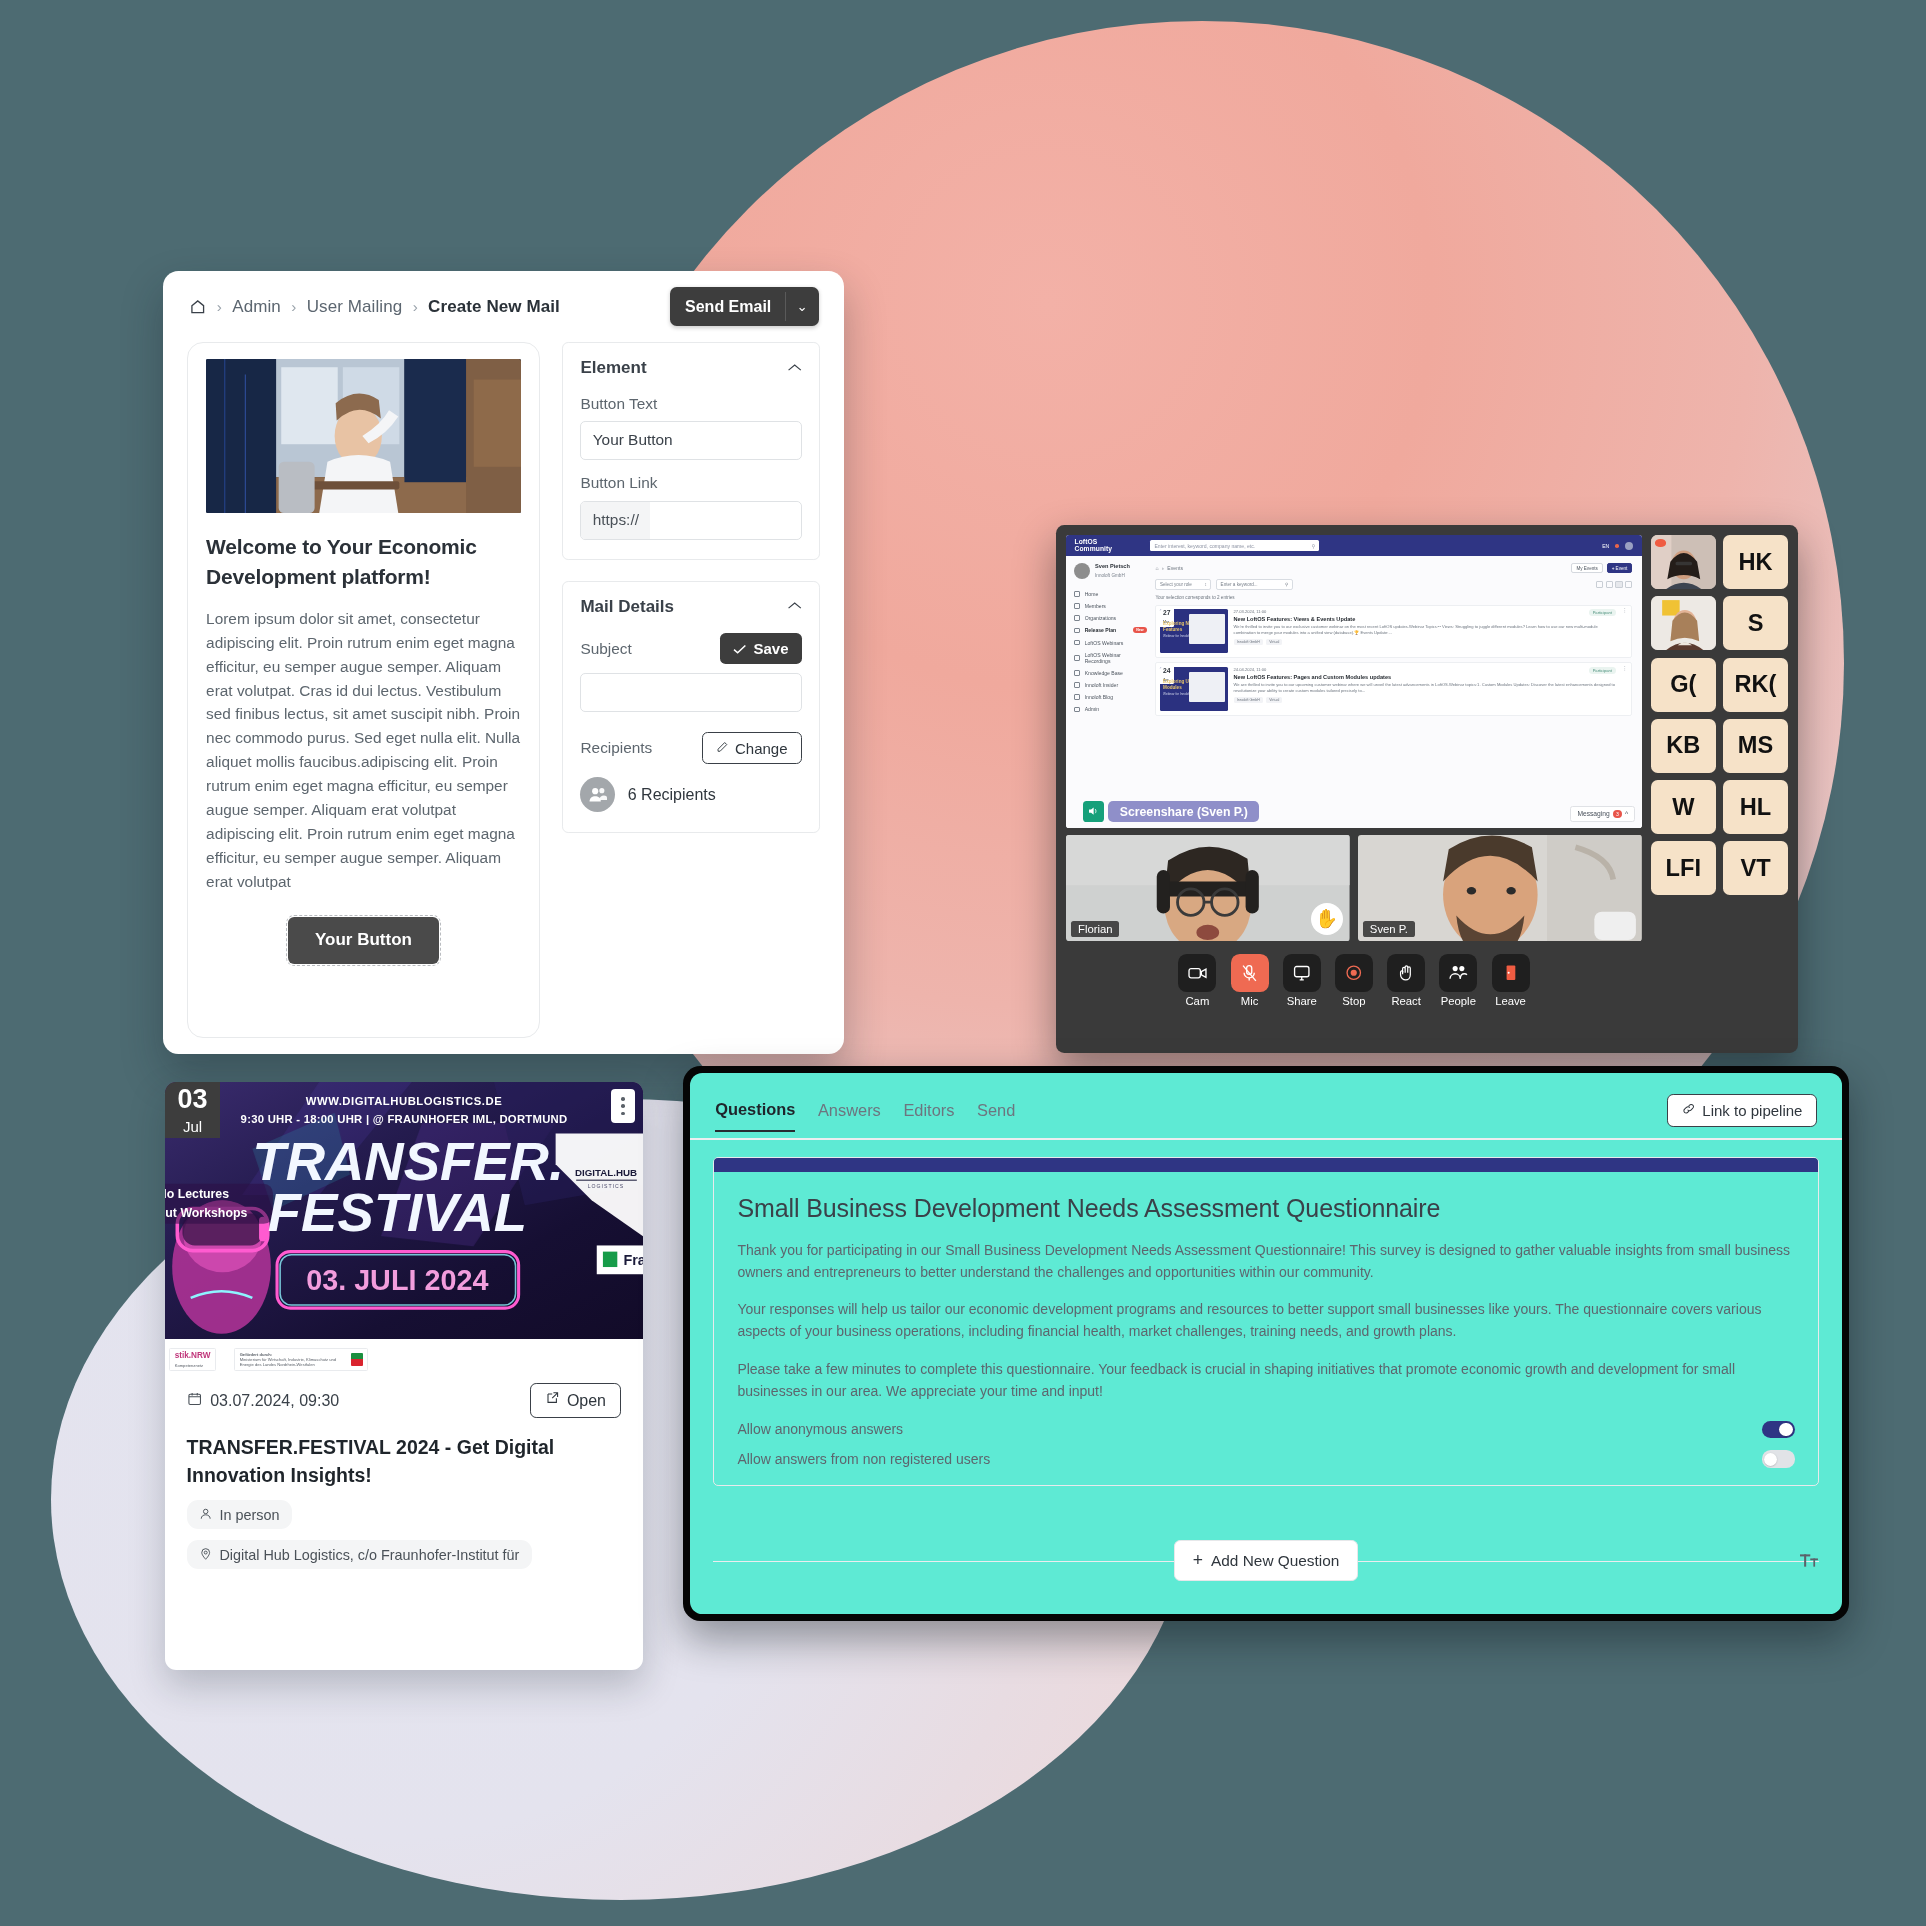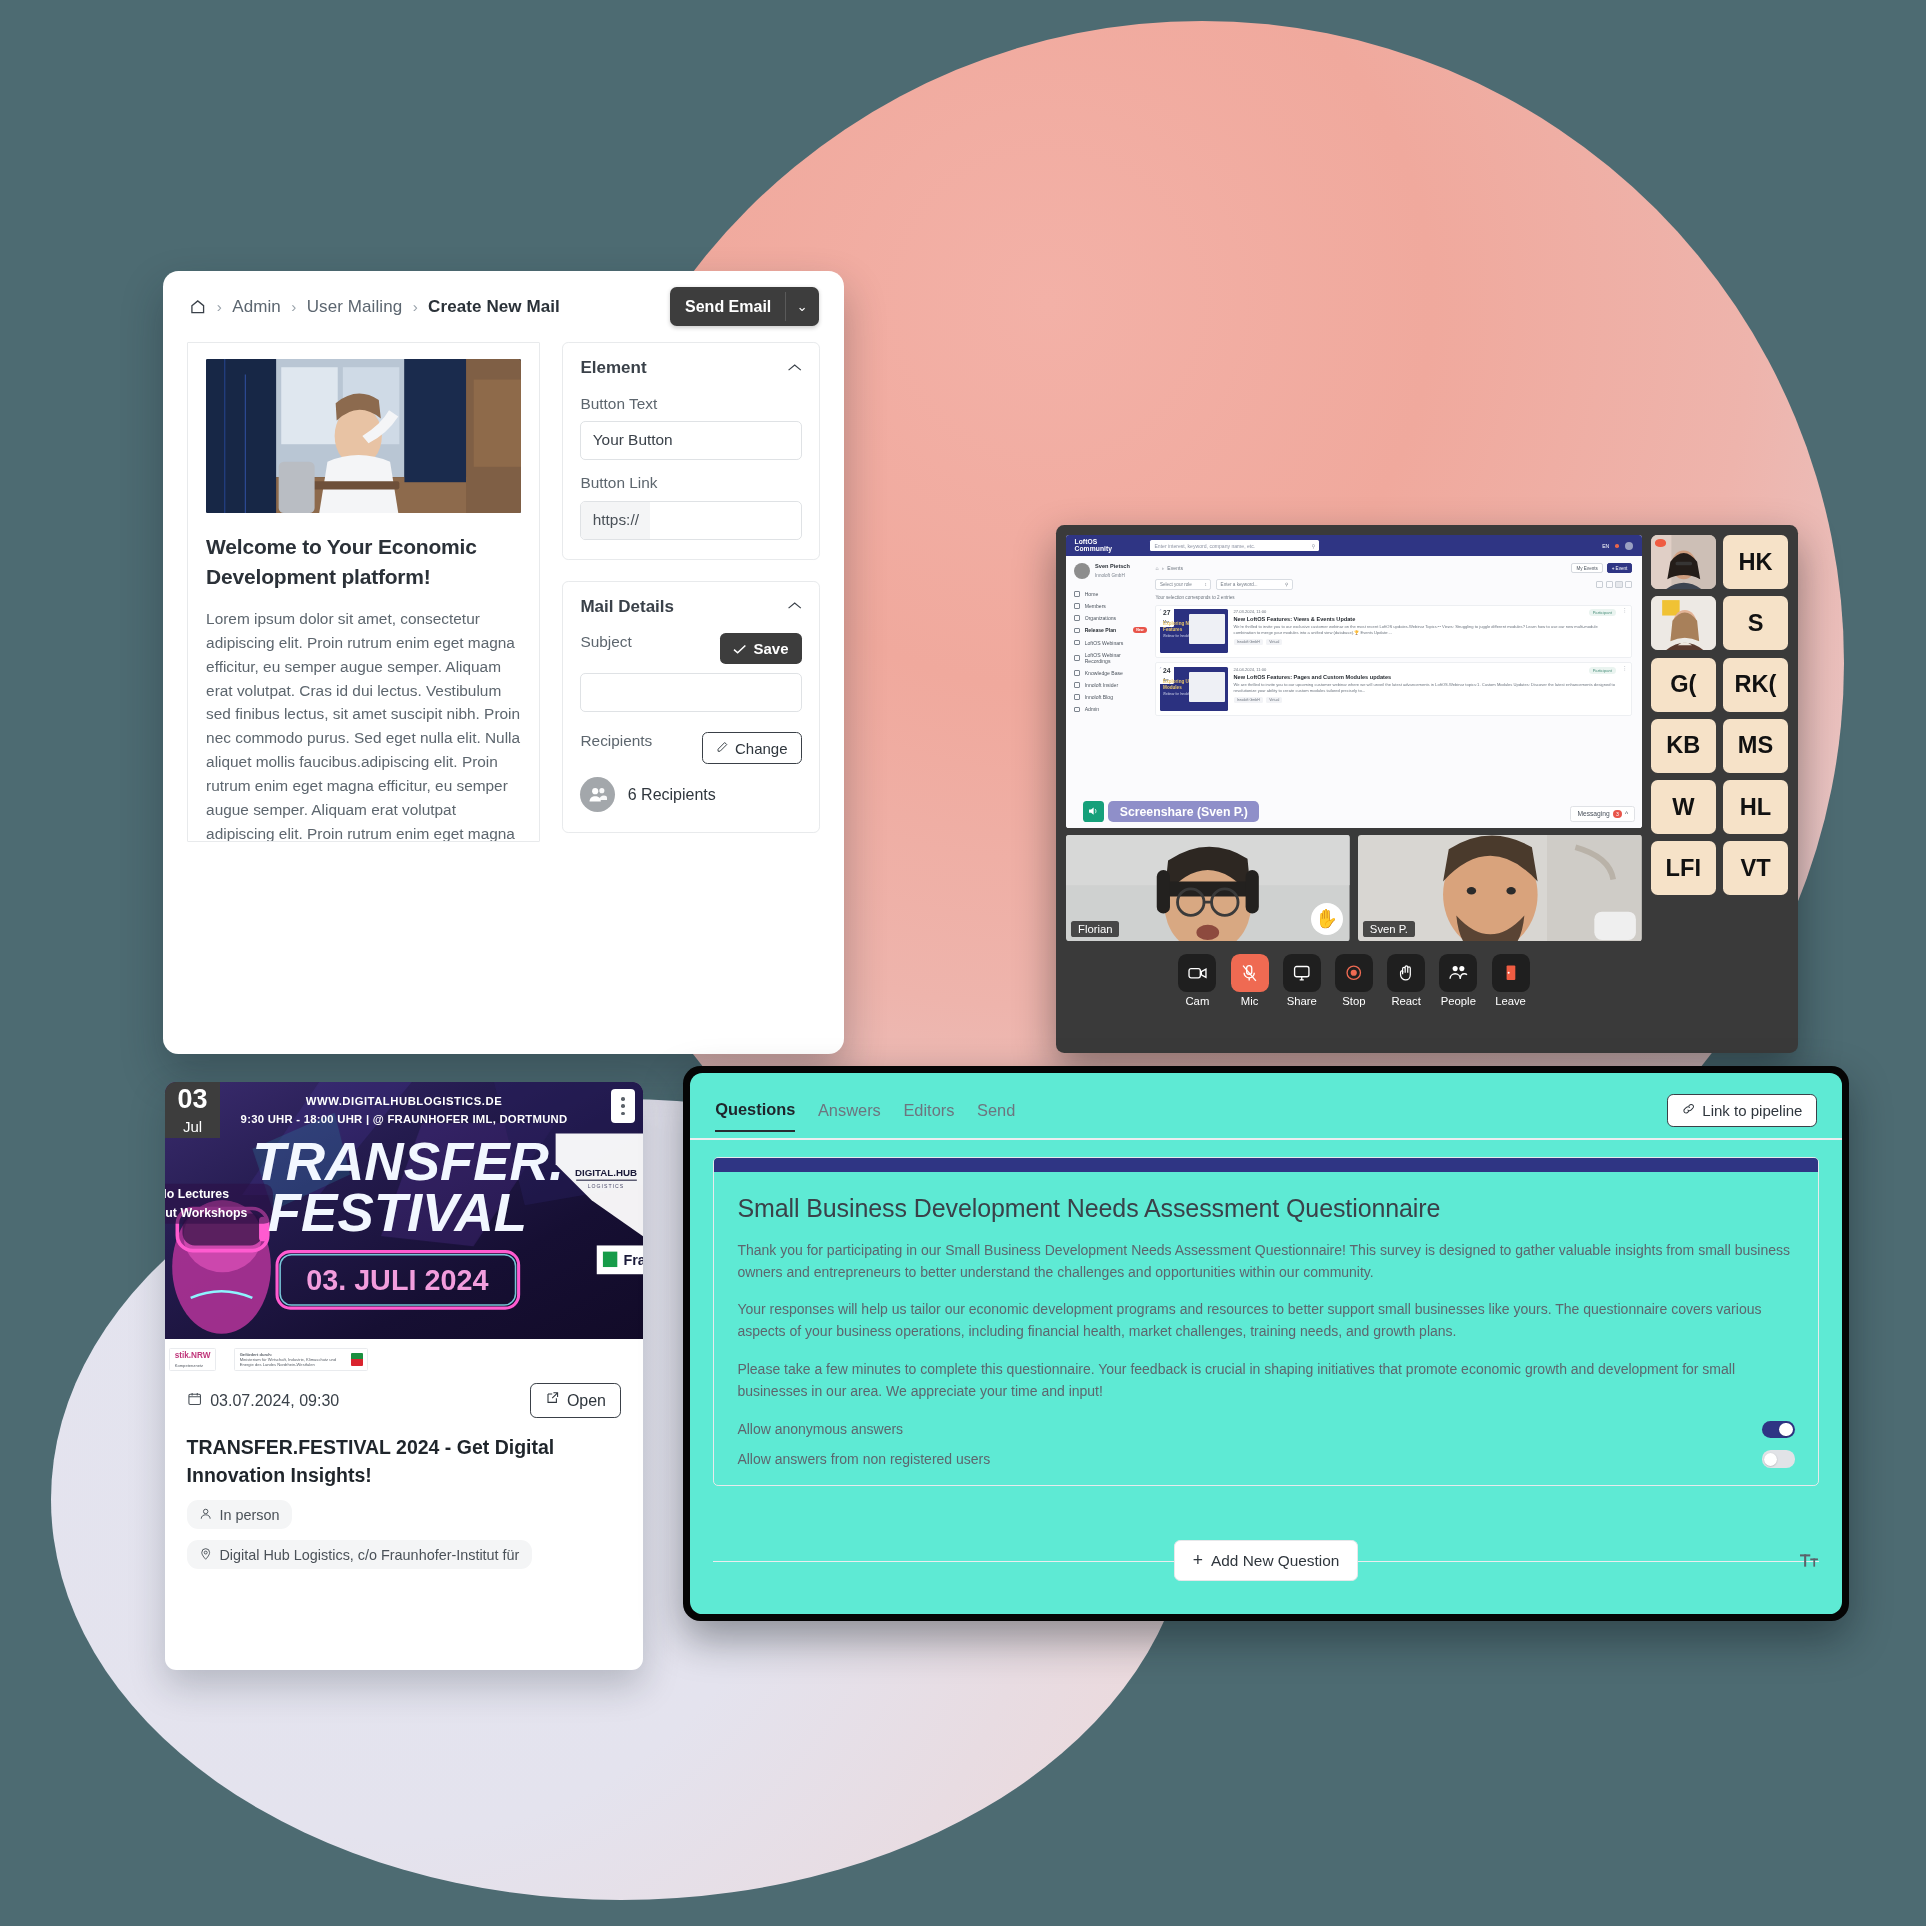--- a/index.html
+++ b/index.html
@@ -60,22 +60,22 @@
   .send-btn .caret {
     color: #fff; font-size: 13.4px; display: flex; align-items: center;
     padding: 0 11.3px;
   }
 
   #mail-body { display: flex; padding: 0 23.6px 23.6px 23.6px; gap: 21.6px; height: calc(100% - 71px); }
 
   
   #email-preview {
     width: 380px; background: #fff; border: 0.8px solid #e8eaec;
-    border-radius: 1px; padding: 16.4px 18.5px 20.5px 18.5px;
-    height: 500px; overflow: hidden;
+    border-radius: 16px; padding: 16.4px 18.5px 20.5px 18.5px;
+    height: 696px; overflow: hidden;
   }
   #hero-img {
     width: 100%; height: 154px; border-radius: 2.1px; overflow: hidden;
     position: relative; background: #1b2a4a;
   }
   #hero-img svg { display: block; width: 100%; height: 100%; }
   .email-h1 {
     font-size: 21px; font-weight: 700; color: #2b3138; line-height: 1.42;
     margin: 18.5px 0 0 0; letter-spacing: -0.2px;
   }
@@ -105,21 +105,21 @@
     font-size: 15.4px; color: #3a4149; padding: 0 11.3px; background: #fff;
     font-family: "Liberation Sans", sans-serif;
   }
   .txt-input::placeholder { color: #6f7880; }
   .link-input { position: relative; display: flex; align-items: center;
     border: 0.8px solid #dfe2e5; border-radius: 5.1px; height: 39px; overflow: hidden; }
   .link-prefix { background: #f4f5f6; color: #4a5158; font-size: 15.4px;
     padding: 0 11.3px; height: 100%; display: flex; align-items: center; }
   .link-rest { flex: 1; height: 100%; }
 
-  .row-label-btn { display: flex; align-items: flex-start; justify-content: space-between; margin-bottom: 9.2px; }
+  .row-label-btn { display: flex; align-items: center; justify-content: space-between; margin-bottom: 9.2px; }
   .btn-dark {
     display: inline-flex; align-items: center; gap: 7.2px; background: #3d3d3d; color: #fff;
     font-size: 15px; font-weight: 600; padding: 6.7px 13.4px; border-radius: 5.6px; border: none;
     font-family: "Liberation Sans", sans-serif;
   }
   .btn-outline {
     display: inline-flex; align-items: center; gap: 6.7px; background: #fff; color: #2f363d;
     font-size: 15px; padding: 6.2px 13.4px; border-radius: 5.6px; border: 0.8px solid #3a4047;
     font-family: "Liberation Sans", sans-serif;
   }

